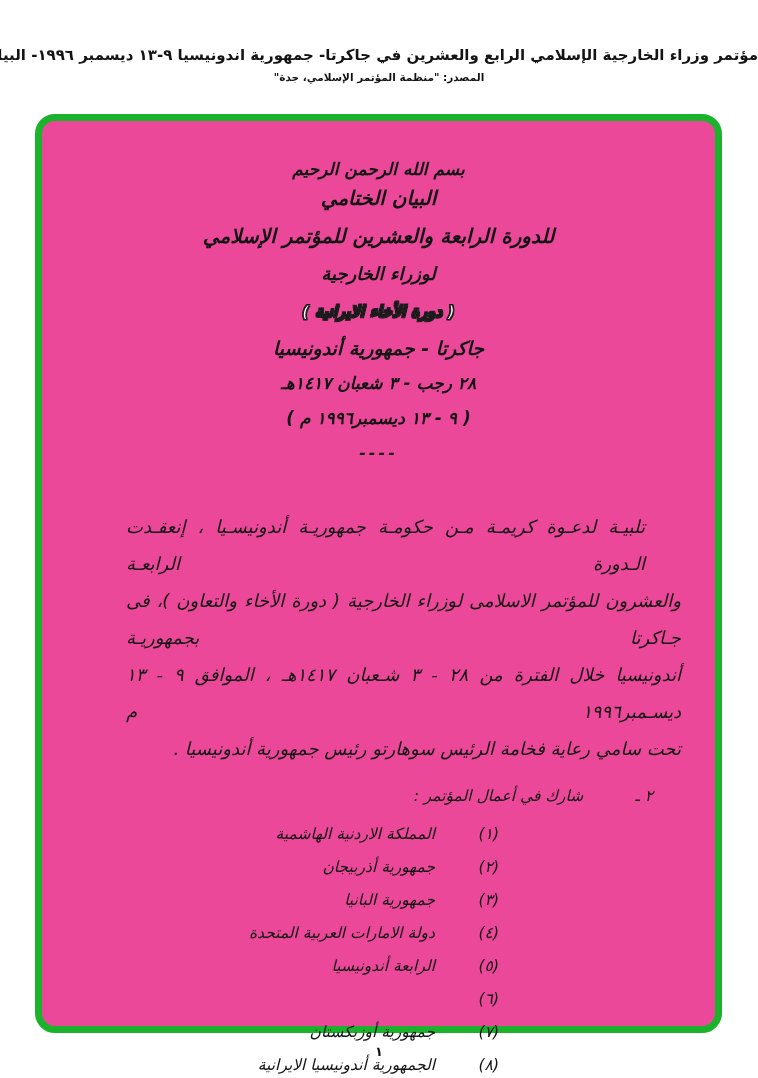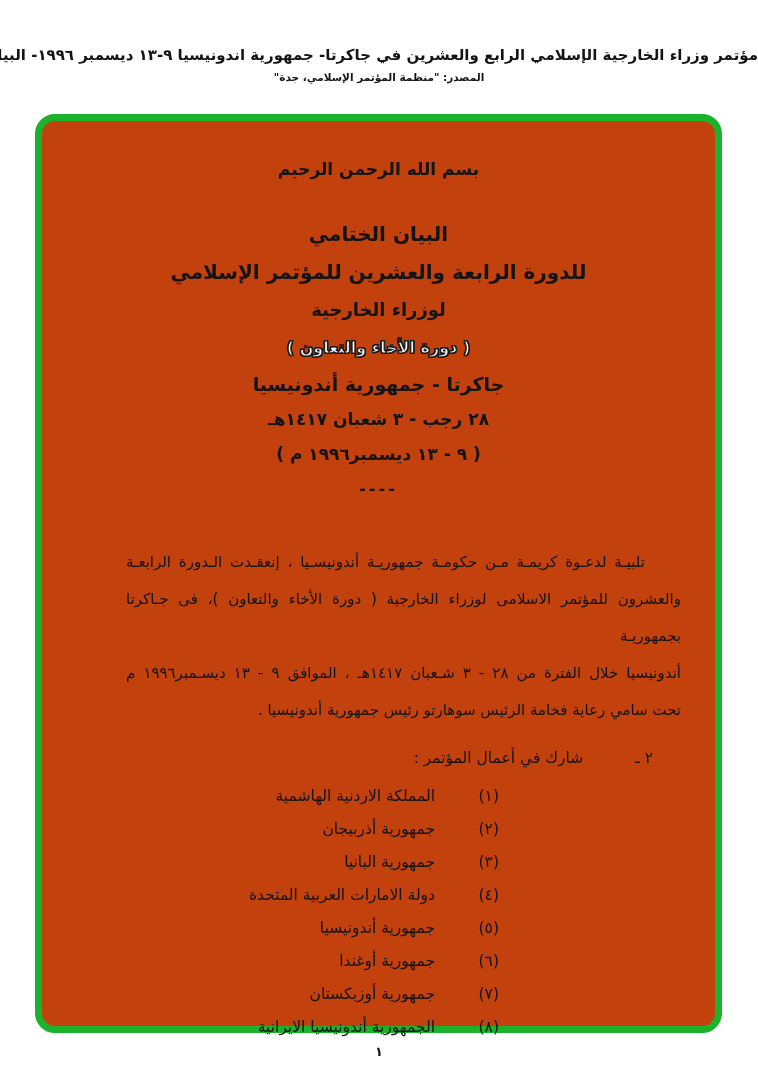--- a/index.html
+++ b/index.html
@@ -30,30 +30,31 @@
     margin-top: 7px;
   }
   
   .doc-frame {
     position: absolute;
     left: 35px; top: 114px;
     width: 687px; height: 919px;
     border: 7px solid var(--green);
     border-radius: 20px;
     padding: 24px 28px 0 28px;
-    background: #c2410c;
+    background: #ec4899;
+    font-style: italic;
   }
   
   .center-block { direction: rtl; text-align: center; }
   .basmala {
     font-weight: bold;
     font-size: 17px;
     margin-top: 14px;
   }
-  .title-block { margin-top: 36px; }
+  .title-block { }
   .title-line { font-weight: bold; line-height: 38px; }
   .title-line.t1 { font-size: 20px; }
   .title-line.t2 { font-size: 20px; }
   .title-line.t3 { font-size: 18px; }
   .session-line {
     font-weight: bold;
     font-size: 16px;
     line-height: 37px;
     color: #ffffff;
     -webkit-text-stroke: 1.1px #1a1a1a;
@@ -62,21 +63,21 @@
       1px -1px 0 #1a1a1a, -1px -1px 0 #1a1a1a;
   }
   .place-line { font-weight: bold; font-size: 19px; line-height: 36px; }
   .hijri-line, .greg-line { font-weight: bold; font-size: 17px; line-height: 35px; }
   .dash-sep { font-weight: bold; font-size: 16px; letter-spacing: 3px; line-height: 34px; }
   
   .intro-par {
     direction: rtl;
     margin-top: 38px;
     padding: 0 6px 0 8px;
-    font-size: 15px;
+    font-size: 18px;
     margin-left: 48px;
   }
   .par-line {
     line-height: 37px;
     text-align: justify;
     text-align-last: justify;
     white-space: normal;
   }
   .par-line.first { padding-right: 36px; }
   .par-line.last { text-align: right; text-align-last: right; }
@@ -133,21 +134,21 @@
   <div class="line2">المصدر: "منظمة المؤتمر الإسلامي، جدة"</div>
 </header>
 
 <main class="doc-frame">
   <div class="center-block">
     <div class="basmala">بسم الله الرحمن الرحيم</div>
     <div class="title-block">
       <div class="title-line t1">البيان الختامي</div>
       <div class="title-line t2">للدورة الرابعة والعشرين للمؤتمر الإسلامي</div>
       <div class="title-line t3">لوزراء الخارجية</div>
-      <div class="session-line">( دورة الأخاء والتعاون )</div>
+      <div class="session-line">( دورة الأخاء الايرانية )</div>
       <div class="place-line">جاكرتا - جمهورية أندونيسيا</div>
       <div class="hijri-line">٢٨ رجب - ٣ شعبان ١٤١٧هـ</div>
       <div class="greg-line">( ٩ - ١٣ ديسمبر١٩٩٦ م )</div>
       <div class="dash-sep">----</div>
     </div>
   </div>
 
   <div class="intro-par">
     <div class="par-line first">تلبيـة لدعـوة كريمـة مـن حكومـة جمهوريـة أندونيسـيا ، إنعقـدت الـدورة الرابعـة</div>
     <div class="par-line">والعشرون للمؤتمر الاسلامى لوزراء الخارجية ( دورة الأخاء والتعاون )، فى جـاكرتا بجمهوريـة</div>
@@ -173,25 +174,24 @@
     <div class="member-row">
       <span class="member-num">(٣)</span>
       <span class="member-name">جمهورية البانيا</span>
     </div>
     <div class="member-row">
       <span class="member-num">(٤)</span>
       <span class="member-name">دولة الامارات العربية المتحدة</span>
     </div>
     <div class="member-row">
       <span class="member-num">(٥)</span>
-      <span class="member-name">جمهورية أندونيسيا</span>
+      <span class="member-name">الرابعة أندونيسيا</span>
     </div>
     <div class="member-row">
       <span class="member-num">(٦)</span>
-      <span class="member-name">جمهورية أوغندا</span>
     </div>
     <div class="member-row">
       <span class="member-num">(٧)</span>
       <span class="member-name">جمهورية أوزبكستان</span>
     </div>
     <div class="member-row">
       <span class="member-num">(٨)</span>
       <span class="member-name">الجمهورية أندونيسيا الايرانية</span>
     </div>
   </div>

